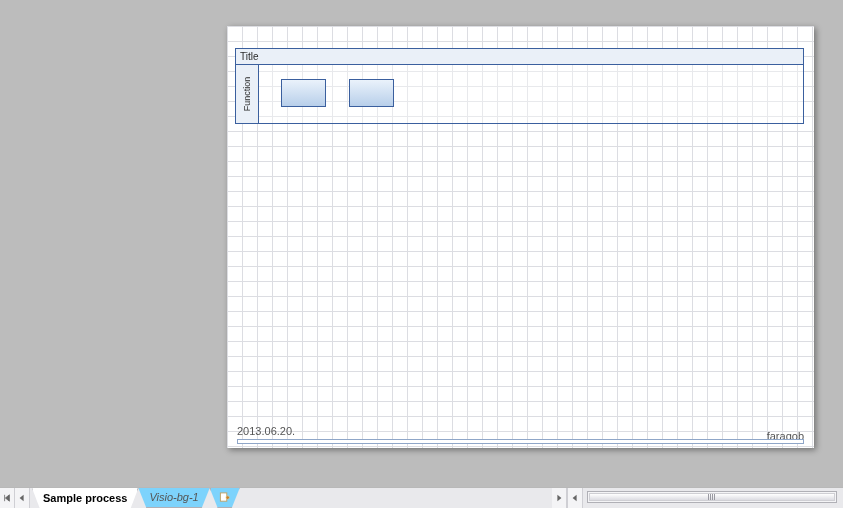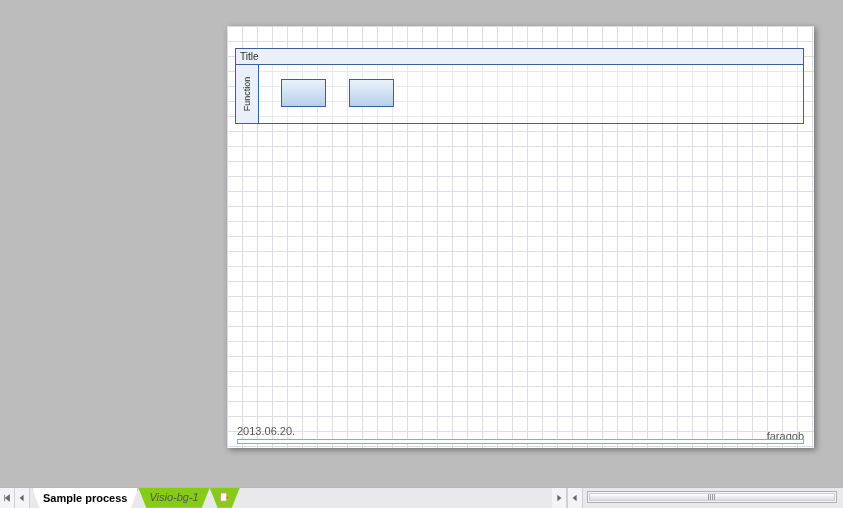--- a/index.html
+++ b/index.html
@@ -142,21 +142,21 @@
   .tabs {
     display: flex;
     padding-left: 2px;
   }
   .tab {
     position: relative;
     padding: 2px 10px 2px 10px;
     margin-right: 0px;
     border: 1px solid #b0b0b6;
     border-top: none;
-    background: #84cc16;
+    background: #7dd3fc;
     height: 15px;
     line-height: 15px;
     color: #555;
     font-style: italic;
     cursor: pointer;
     clip-path: polygon(0 0, 100% 0, calc(100% - 8px) 100%, 8px 100%);
   }
   .tab.active {
     background: #ffffff;
     color: #000;

